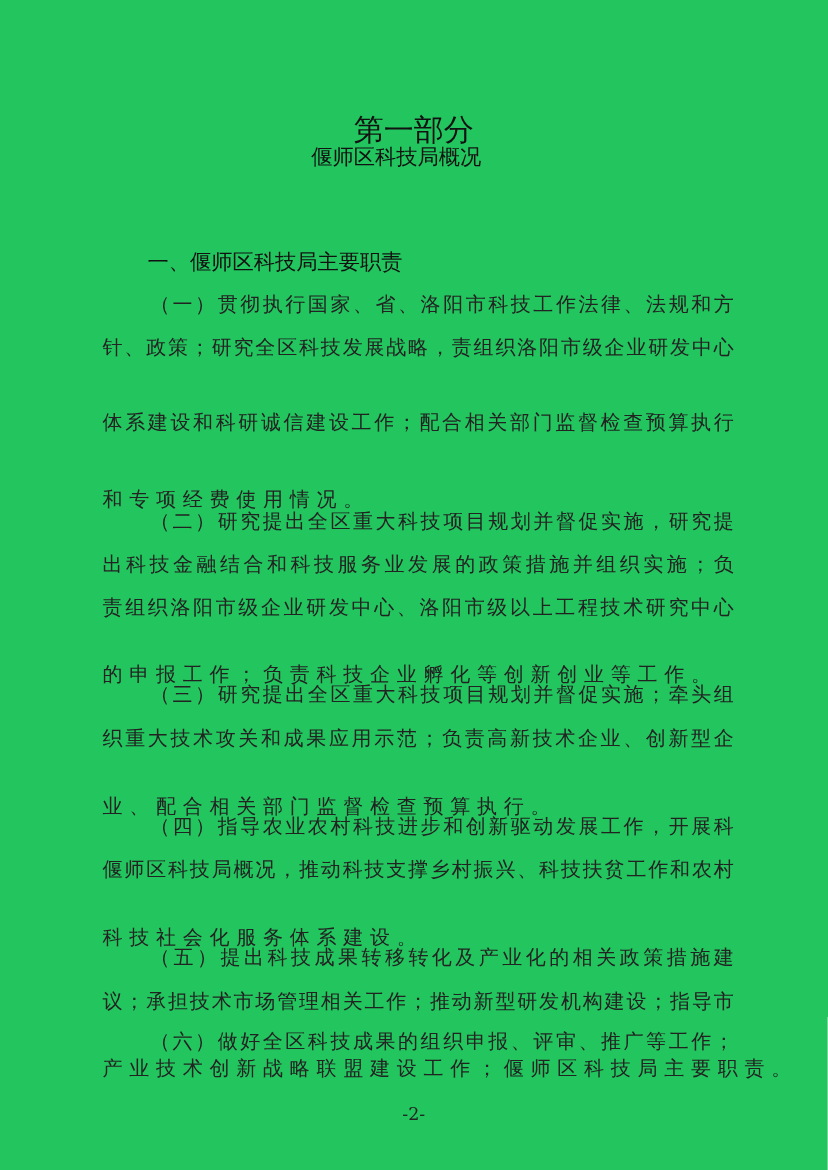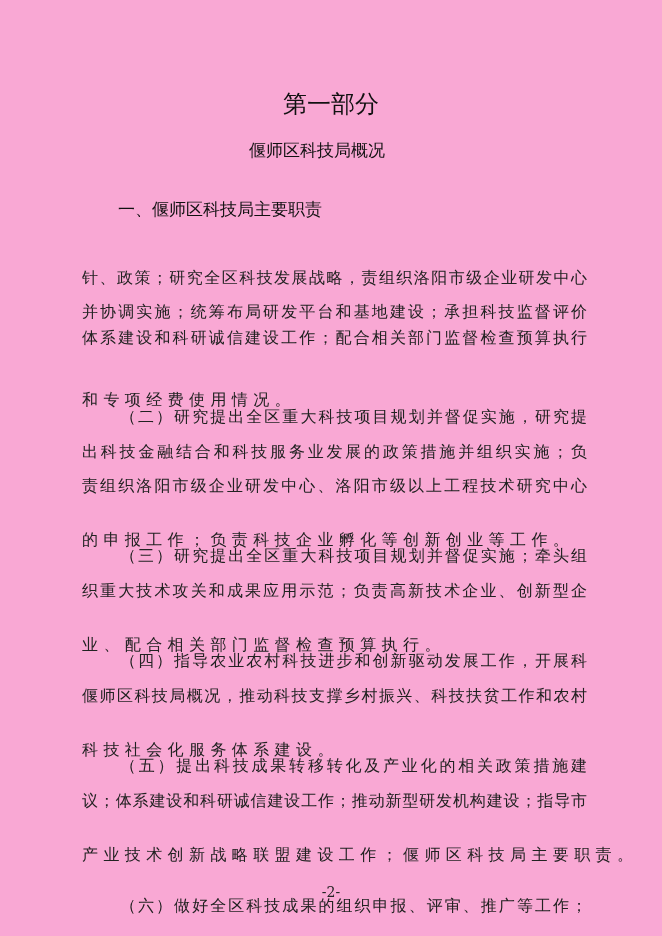--- a/index.html
+++ b/index.html
@@ -1,57 +1,57 @@
 <!DOCTYPE html>
 <html><head>
 <meta charset="utf-8">
 <style>
   html, body { margin:0; padding:0; background:#ffffff; }
   body { width:662px; height:936px; position:relative; overflow:hidden; color:#1a1a1a; }
-  .page { position:absolute; left:0; top:0; width:662px; height:936px; background:#f9a8d4; }
+  .page { position:absolute; left:0; top:0; width:662px; height:936px; background:#22c55e; }
   .title { position:absolute; left:0; width:662px; top:88px; text-align:center;
     font-family:"DejaVu Sans","Liberation Sans",sans-serif; font-size:24px; line-height:32px; color:#111; }
-  .subtitle { position:absolute; left:0; width:634px; top:139px; text-align:center;
-    font-family:Liberation Sans, sans-serif; font-size:17px; line-height:24px; color:#111; }
+  .subtitle { position:absolute; left:0; width:634px; top:116px; text-align:center;
+    font-family:Liberation Mono, monospace; font-size:17px; line-height:24px; color:#111; }
   .heading { position:absolute; left:118px; top:198px;
     font-family:Liberation Sans, sans-serif; font-size:17px; line-height:24px; color:#111; }
   .line { position:absolute; left:82px; width:505px; height:24px;
     font-family:"DejaVu Serif","Liberation Serif",serif; font-size:16px; line-height:24px; color:#222;
     white-space:nowrap; text-align:justify; text-align-last:justify; }
   .line.indent { left:120px; width:467px; }
   .line.last { text-align-last:left; letter-spacing:5.4px;margin-top:20px; }
   .pagenum { position:absolute; left:0; width:662px; top:866px; text-align:center;
     font-family:"DejaVu Serif","Liberation Serif",serif; font-size:14px; line-height:20px; color:#222; }
 </style>
 </head>
 <body>
 
 <div class="page">
   <div class="title">第一部分</div>
   <div class="subtitle">偃师区科技局概况</div>
   <div class="heading">一、偃师区科技局主要职责</div>
 
+  <div class="line indent" style="top:232px">（一）贯彻执行国家、省、洛阳市科技工作法律、法规和方</div>
   <div class="line" style="top:266px">针、政策；研究全区科技发展战略，责组织洛阳市级企业研发中心</div>
-  <div class="line" style="top:300px">并协调实施；统筹布局研发平台和基地建设；承担科技监督评价</div>
   <div class="line" style="top:326px">体系建设和科研诚信建设工作；配合相关部门监督检查预算执行</div>
   <div class="line last" style="top:368px">和专项经费使用情况。</div>
 
   <div class="line indent" style="top:405px">（二）研究提出全区重大科技项目规划并督促实施，研究提</div>
   <div class="line" style="top:440px">出科技金融结合和科技服务业发展的政策措施并组织实施；负</div>
   <div class="line" style="top:474px">责组织洛阳市级企业研发中心、洛阳市级以上工程技术研究中心</div>
   <div class="line last" style="top:508px">的申报工作；负责科技企业孵化等创新创业等工作。</div>
 
   <div class="line" style="top:579px">织重大技术攻关和成果应用示范；负责高新技术企业、创新型企</div>
   <div class="line indent" style="top:544px">（三）研究提出全区重大科技项目规划并督促实施；牵头组</div>
   <div class="line last" style="top:613px">业、配合相关部门监督检查预算执行。</div>
 
   <div class="line indent" style="top:649px">（四）指导农业农村科技进步和创新驱动发展工作，开展科</div>
   <div class="line" style="top:684px">偃师区科技局概况，推动科技支撑乡村振兴、科技扶贫工作和农村</div>
   <div class="line last" style="top:718px">科技社会化服务体系建设。</div>
 
   <div class="line indent" style="top:754px">（五）提出科技成果转移转化及产业化的相关政策措施建</div>
-  <div class="line" style="top:789px">议；体系建设和科研诚信建设工作；推动新型研发机构建设；指导市</div>
+  <div class="line" style="top:789px">议；承担技术市场管理相关工作；推动新型研发机构建设；指导市</div>
   <div class="line last" style="top:823px">产业技术创新战略联盟建设工作；偃师区科技局主要职责。</div>
 
-  <div class="line indent" style="top:894px;text-align-last:justify">（六）做好全区科技成果的组织申报、评审、推广等工作；</div>
+  <div class="line indent" style="top:821px;text-align-last:justify">（六）做好全区科技成果的组织申报、评审、推广等工作；</div>
 
   <div class="pagenum" style="top:882px">-2-</div>
 </div>
 
 </body></html>

